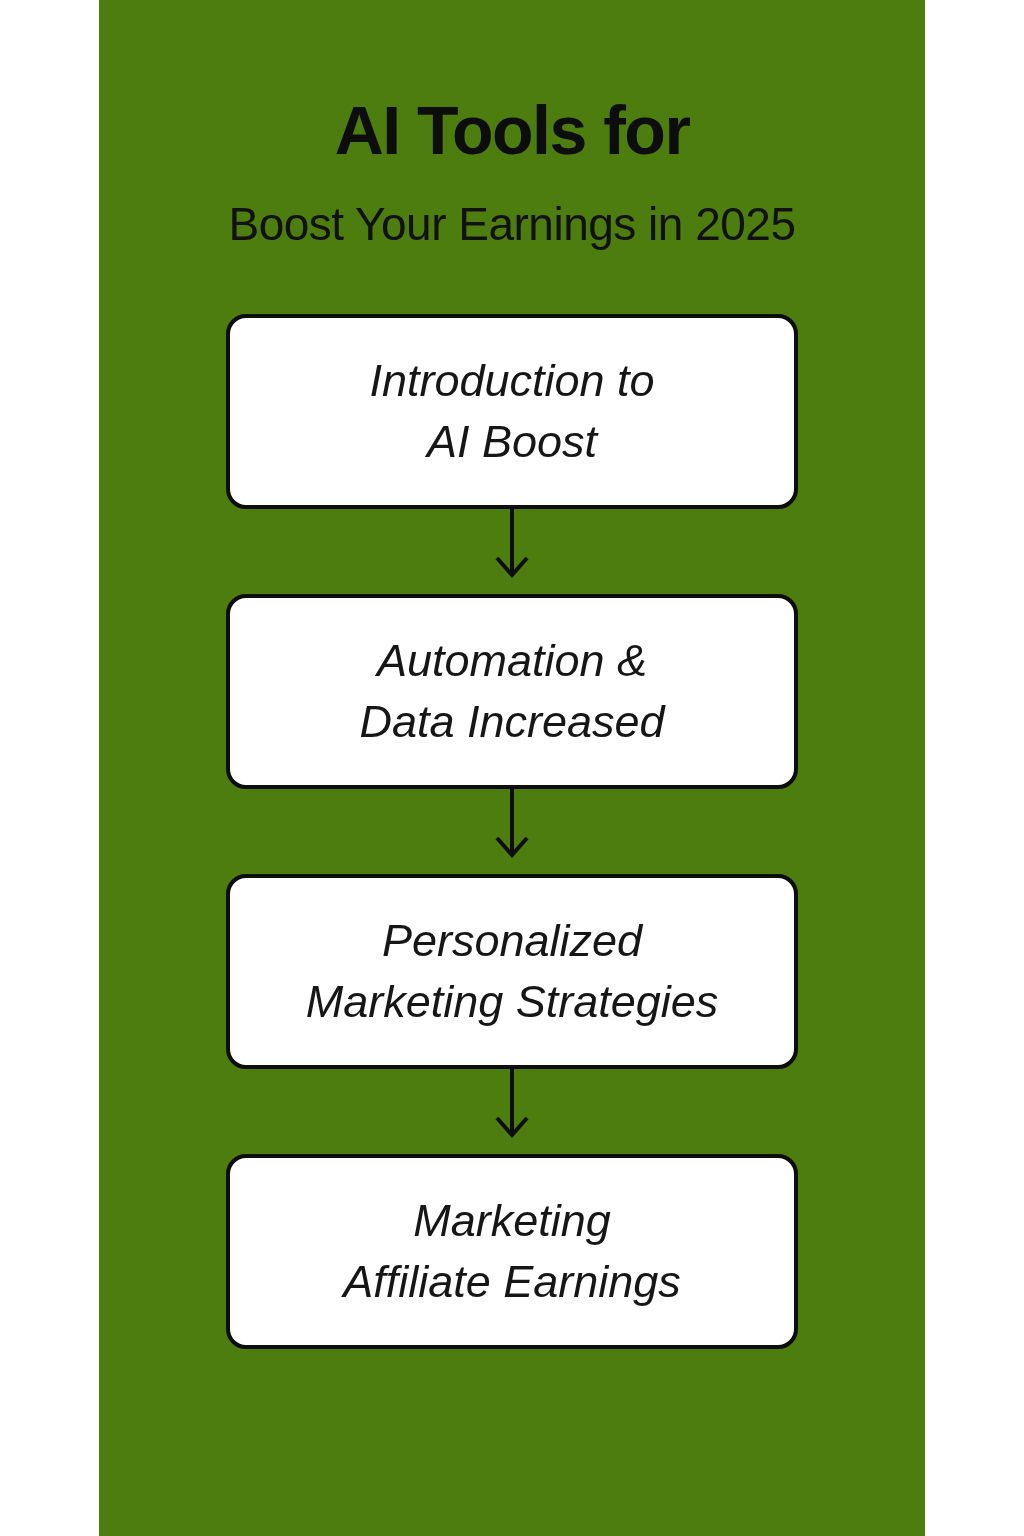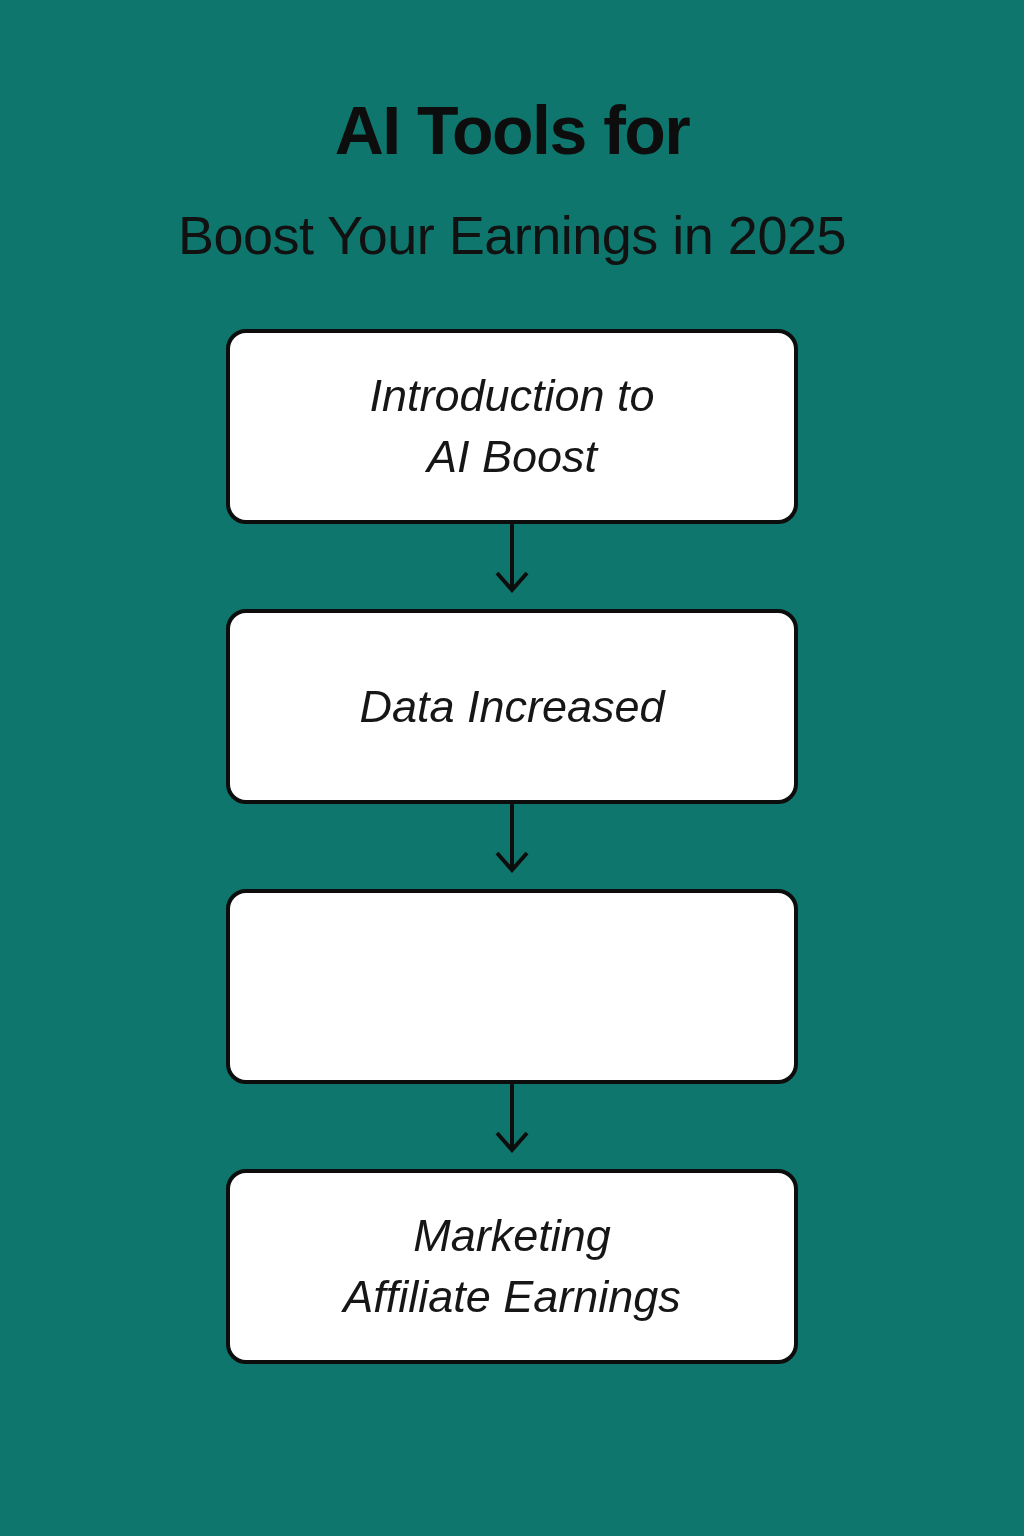--- a/index.html
+++ b/index.html
@@ -4,43 +4,43 @@
 <style>
   html, body {
     margin: 0;
     padding: 0;
     background: #ffffff;
     font-family: "Liberation Sans", sans-serif;
     color: #0a0a0a;
   }
   .page {
     position: relative;
-    width: 1024px;
+    width: 826px;
     height: 1536px;
     margin: 0 auto;
-    background: #0f766e;
+    background: #4d7c0f;
     overflow: hidden;
     display: flex;
     flex-direction: column;
     align-items: center;
   }
   .header {
     margin-top: 90px;
     text-align: center;
   }
   .title {
     font-size: 68px;
     font-weight: bold;
     line-height: 1.2;
     letter-spacing: -1.5px;
     color: #0d0d0d;
   }
   .subtitle {
-    margin-top: 32px;
-    font-size: 54px;
+    margin-top: 25px;
+    font-size: 46px;
     font-weight: normal;
     letter-spacing: -0.5px;
     color: #111111;
   }
   .flowchart {
     margin-top: 63px;
     display: flex;
     flex-direction: column;
     align-items: center;
     font-style: italic;
@@ -91,31 +91,34 @@
     </div>
 
     <div class="arrow">
       <svg viewBox="0 0 36 85" width="36" height="85" xmlns="http://www.w3.org/2000/svg">
         <line x1="18" y1="0" x2="18" y2="64" stroke="#0d0d0d" stroke-width="4" fill="none"></line>
         <polyline points="3,49 18,66 33,49" stroke="#0d0d0d" stroke-width="4" fill="none"></polyline>
       </svg>
     </div>
 
     <div class="step-box">
+      <div class="step-line">Automation &amp;</div>
       <div class="step-line">Data Increased</div>
     </div>
 
     <div class="arrow">
       <svg viewBox="0 0 36 85" width="36" height="85" xmlns="http://www.w3.org/2000/svg">
         <line x1="18" y1="0" x2="18" y2="64" stroke="#0d0d0d" stroke-width="4" fill="none"></line>
         <polyline points="3,49 18,66 33,49" stroke="#0d0d0d" stroke-width="4" fill="none"></polyline>
       </svg>
     </div>
 
     <div class="step-box">
+      <div class="step-line">Personalized</div>
+      <div class="step-line">Marketing Strategies</div>
     </div>
 
     <div class="arrow">
       <svg viewBox="0 0 36 85" width="36" height="85" xmlns="http://www.w3.org/2000/svg">
         <line x1="18" y1="0" x2="18" y2="64" stroke="#0d0d0d" stroke-width="4" fill="none"></line>
         <polyline points="3,49 18,66 33,49" stroke="#0d0d0d" stroke-width="4" fill="none"></polyline>
       </svg>
     </div>
 
     <div class="step-box">

